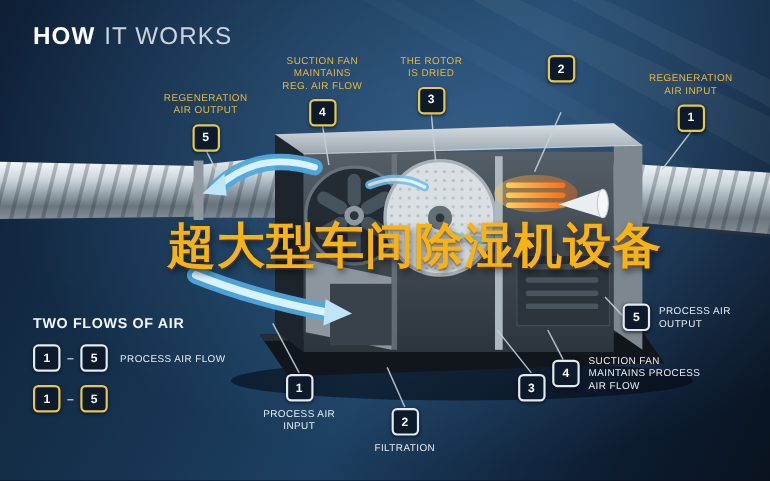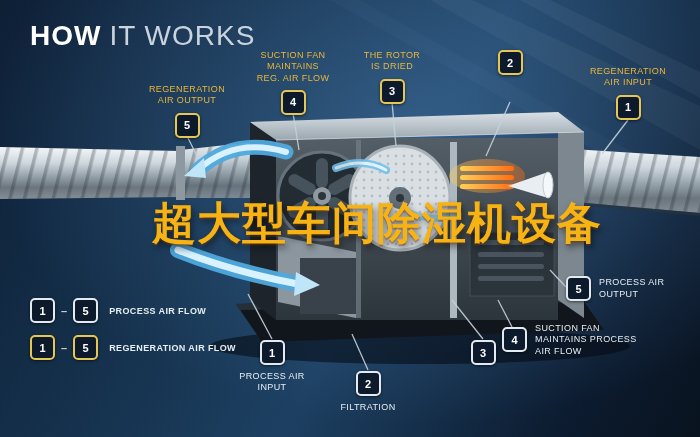--- a/index.html
+++ b/index.html
@@ -7,21 +7,21 @@
     position:relative;width:700px;height:437px;overflow:hidden;
     font-family:"Liberation Sans",sans-serif;
     background:
       radial-gradient(620px 420px at 60% 30%, rgba(70,118,166,0.55), rgba(22,48,78,0) 70%),
       linear-gradient(118deg,#0e1f36 0%,#16334f 35%,#1d4062 55%,#0c1b2f 85%,#09131f 100%);
   }
   svg{display:block}
   #scene{position:absolute;inset:0;z-index:1}
 
   
-  .title{position:absolute;left:30px;top:20px;z-index:4;font-size:28px;letter-spacing:1px;color:#fff;white-space:nowrap}
+  .title{position:absolute;left:30px;top:20px;z-index:4;font-size:22px;letter-spacing:1px;color:#fff;white-space:nowrap}
   .t-bold{font-weight:bold}
   .t-light{font-weight:normal;color:#c9d4de;margin-left:8px}
 
   
   .overlay-cn{
     position:absolute;left:126px;top:194px;z-index:6;
     font-size:44px;font-weight:bold;letter-spacing:1px;color:#f7b313;
     text-shadow:0 2px 0 rgba(120,60,0,.35), 2px 4px 7px rgba(0,0,0,.55);
     white-space:nowrap;
     margin-left:26px;
@@ -50,21 +50,21 @@
   .c-b2{left:318px;top:371px;width:100px}
   .c-b3{left:408px;top:340px;width:150px}
   .c-b4{left:502px;top:323px;width:152px}
   .c-b5{left:566px;top:276px;width:130px}
 
   
   .legend{position:absolute;left:30px;top:286px;z-index:4}
   .legend-heading{font-size:13px;font-weight:bold;letter-spacing:.6px;color:#f2f6fa;margin:0}
   .legend-row{display:flex;align-items:center;gap:6px;margin-top:12px}
   .dash{color:#c6d2db;font-size:11px;font-weight:bold}
-  .legend-label{font-size:9px;font-weight:bold;letter-spacing:.4px;color:#e6edf3;margin-left:5px;text-transform:uppercase;white-space:nowrap}
+  .legend-label{font-size:9px;font-weight:normal;letter-spacing:.4px;color:#e6edf3;margin-left:5px;text-transform:uppercase;white-space:nowrap}
 </style>
 </head>
 <body>
 
 <div class="stage">
 
   <svg id="scene" width="700" height="437" viewBox="0 0 700 437">
     <defs>
       <linearGradient id="metal" x1="0" y1="0" x2="0" y2="1">
         <stop offset="0" stop-color="#f4f7f9"></stop>
@@ -254,27 +254,27 @@
 MAINTAINS PROCESS
 AIR FLOW</div>
   </div>
   <div class="callout bottom row c-b5">
     <div class="badge">5</div>
     <div class="label">PROCESS AIR
 OUTPUT</div>
   </div>
 
   <div class="legend">
+    <div class="legend-heading">TWO FLOWS OF AIR</div>
     <div class="legend-row">
       <div class="badge b-white">1</div>
       <span class="dash">–</span>
       <div class="badge b-white">5</div>
       <div class="legend-label">PROCESS AIR FLOW</div>
     </div>
     <div class="legend-row">
       <div class="badge b-gold">1</div>
       <span class="dash">–</span>
       <div class="badge b-gold">5</div>
-      <div class="legend-label">REGENERATION AIR FLOW</div>
     </div>
   </div>
 
 </div>
 
 </body></html>

